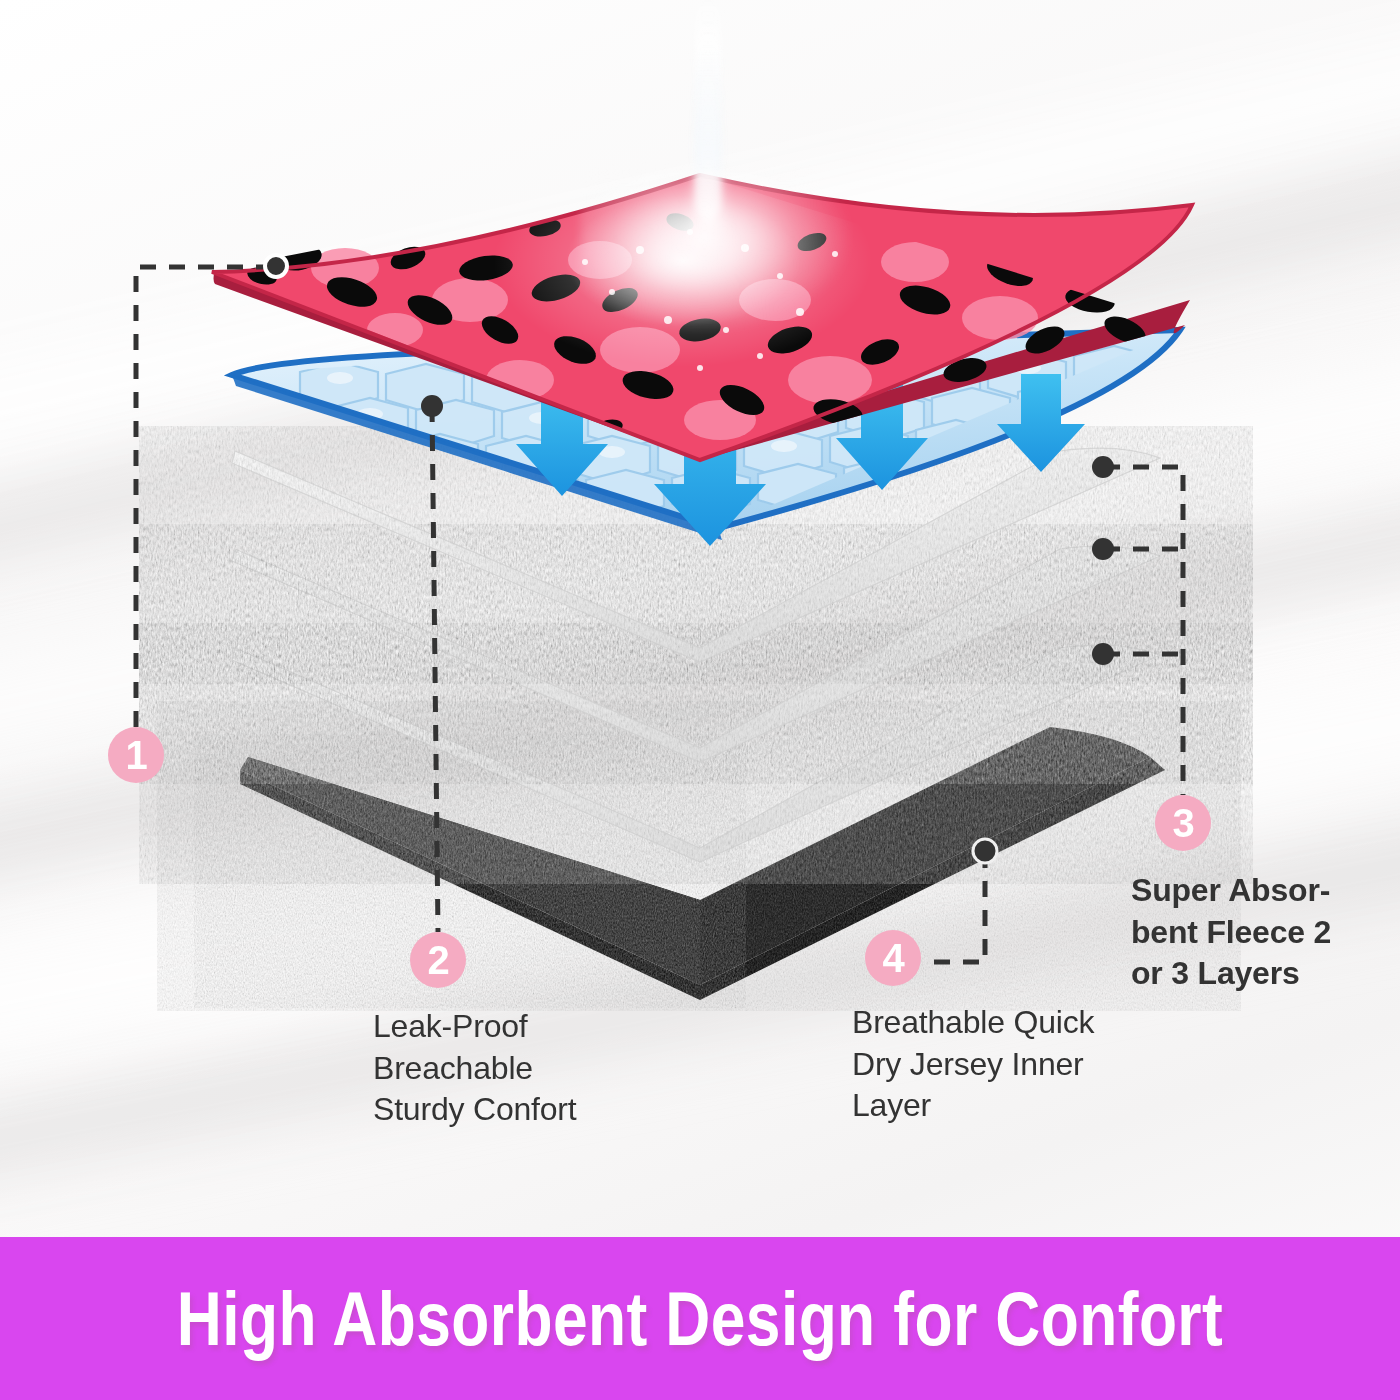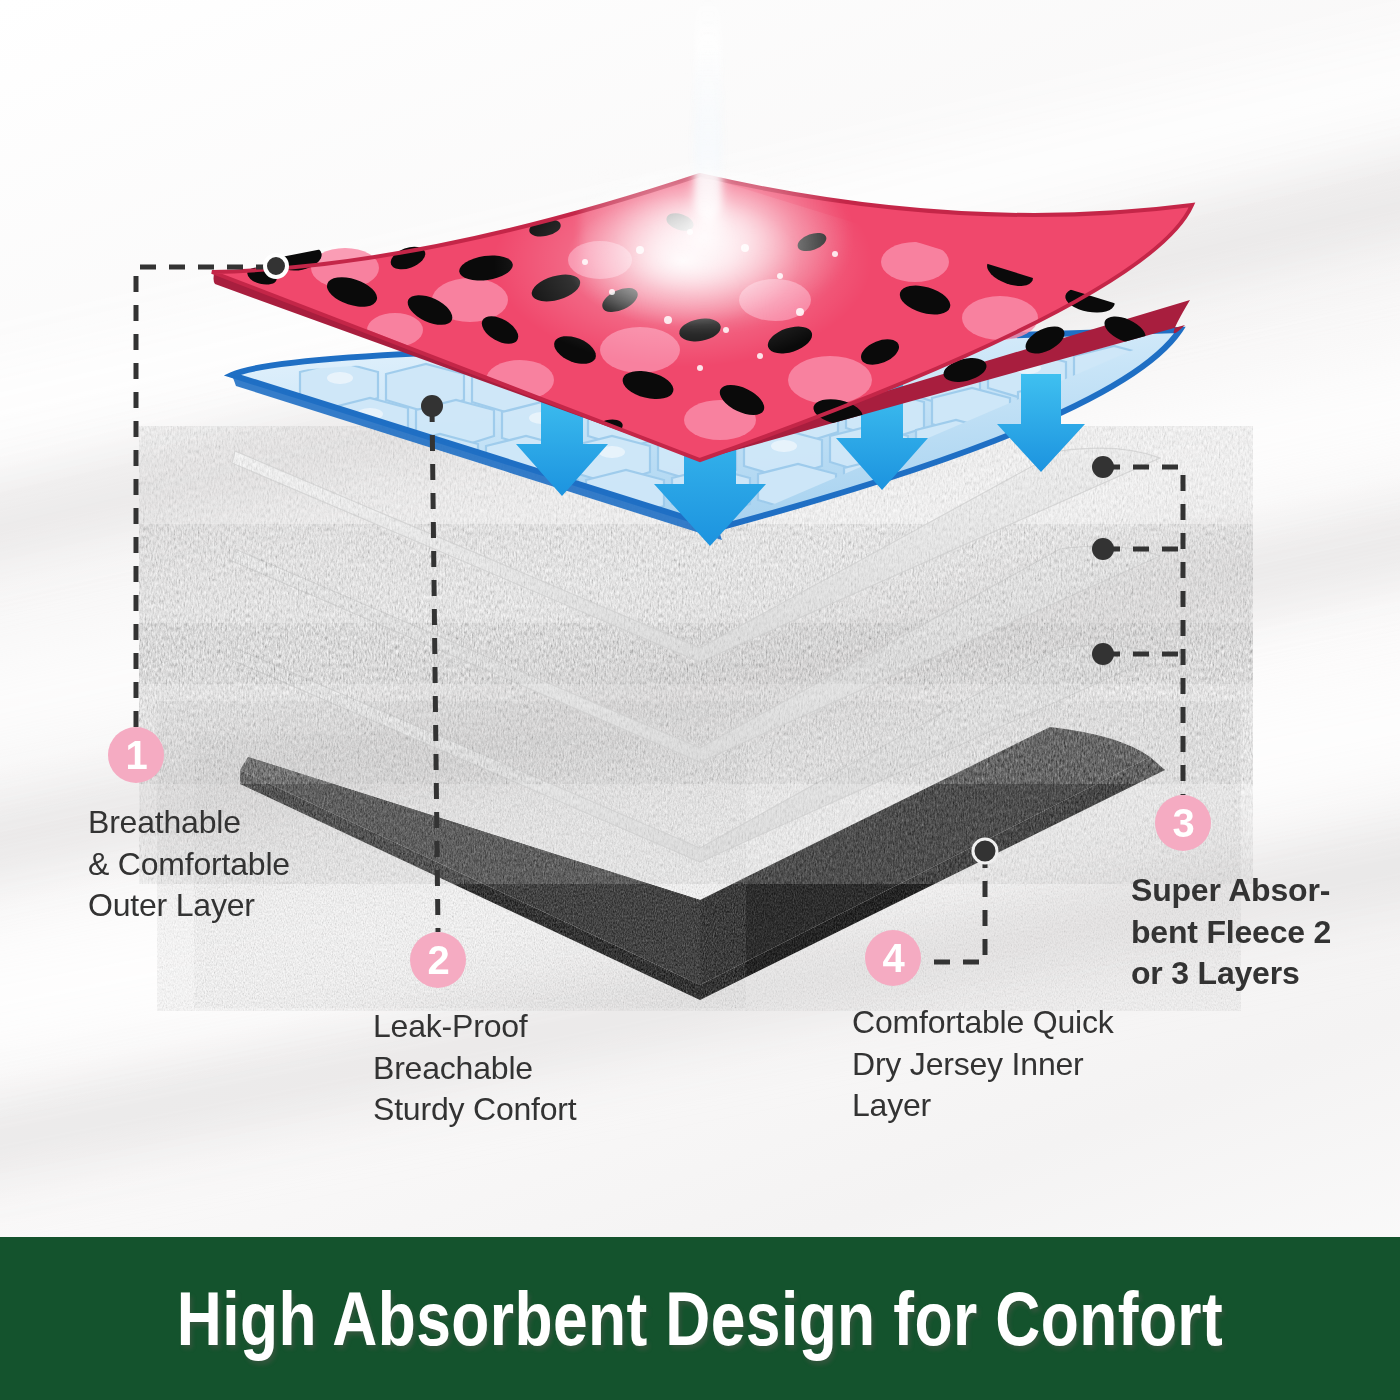--- a/index.html
+++ b/index.html
@@ -89,21 +89,21 @@
     font-size:32px;
     line-height:1.30;
     white-space:pre-line;
     letter-spacing:-0.2px;
   }
 
   
   #banner {
     position:absolute; left:0; top:1237px;
     width:1400px; height:163px;
-    background:#14532d;
+    background:#d946ef;
     display:flex; align-items:center; justify-content:center;
   }
   #banner-text {
     color:#ffffff;
     font-size:76px;
     font-weight:bold;
     font-family:"Liberation Sans Narrow","Liberation Sans", sans-serif;
     transform:scaleX(.82);
     letter-spacing:0.5px;
     text-shadow:3px 4px 5px rgba(150,90,110,.22);
@@ -405,30 +405,27 @@
         <circle cx="1103" cy="654" r="11" fill="#333333"></circle>
         <circle cx="985" cy="851" r="12" fill="#333333" stroke="#f0f0f0" stroke-width="3"></circle>
       </g>
     </svg>
 
     <div class="badge" style="left:108px; top:727px;">1</div>
     <div class="badge" style="left:410px; top:932px;">2</div>
     <div class="badge" style="left:1155px; top:795px;">3</div>
     <div class="badge" style="left:865px; top:930px;">4</div>
 
-    <div class="callout" style="left:88px; top:802px;  width:330px;">Breathable
-&amp; Comfortable
-Outer Layer</div>
     <div class="callout" style="left:373px; top:1006px; width:330px;">Leak-Proof
 Breachable
 Sturdy Confort</div>
     <div class="callout" style="left:1131px; top:870px; width:255px;font-weight:bold;">Super Absor-
 bent Fleece 2
 or 3 Layers</div>
-    <div class="callout" style="left:852px; top:1002px; width:310px;">Comfortable Quick
+    <div class="callout" style="left:852px; top:1002px; width:310px;">Breathable Quick
 Dry Jersey Inner
 Layer</div>
   </div>
 
   <div id="banner">
     <div id="banner-text">High Absorbent Design for Confort</div>
   </div>
 
 </div>
 

